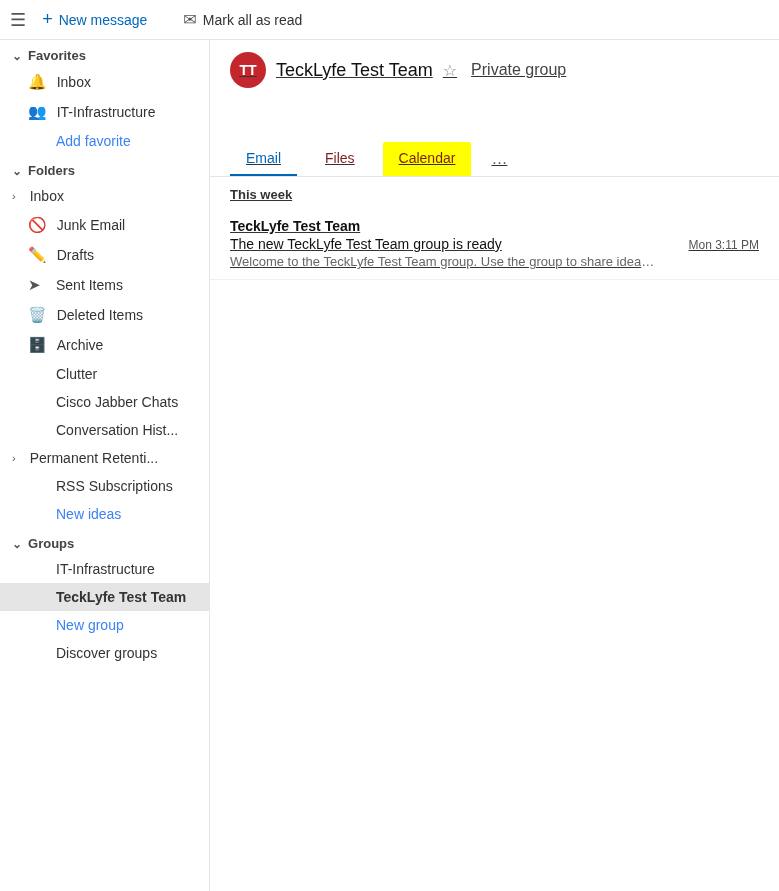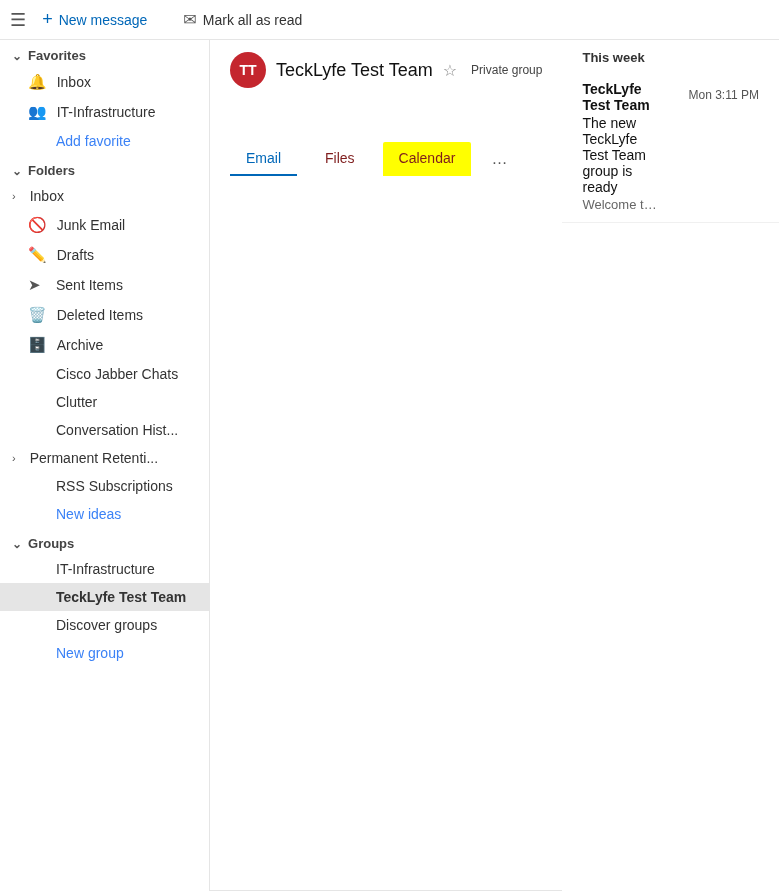--- a/index.html
+++ b/index.html
@@ -66,42 +66,43 @@
 
     .sidebar-item.link-style { color: #3b82f6; }
 
     .sidebar-item.with-chevron { padding-left: 12px; }
     .sidebar-item.with-chevron .chevron { font-size: 11px; color: #555; margin-right: 4px; }
 
     
     .content-area {
       flex: 1;
       display: flex;
-      flex-direction: row;
+      flex-direction: column;
       overflow: hidden;
+      text-decoration: underline;
     }
 
     .content-header {
       padding: 12px 20px 0 20px;
       border-bottom: 1px solid #e5e5e5;
     }
 
     .group-title-row {
       display: flex; align-items: center; gap: 10px;
       margin-bottom: 8px;
     }
     .group-avatar {
       width: 36px; height: 36px; border-radius: 50%;
       background: #c4262e; color: #fff; font-weight: 700;
       display: flex; align-items: center; justify-content: center;
       font-size: 14px;
     }
     .group-name { font-size: 18px; font-weight: 400; color: #111; }
     .star-icon { font-size: 16px; color: #888; cursor: pointer; }
-    .private-group-label { font-size: 12px; color: #444; margin-left: 4px; }
+    .private-group-label { font-size: 16px; color: #444; margin-left: 4px; }
 
     .tabs-row {
       display: flex; align-items: flex-end; gap: 8px;
     }
     .tab {
       padding: 8px 16px; cursor: pointer; font-size: 14px; color: #7f1d1d;
       border-bottom: 2px solid transparent; margin-right: 4px;
     }
     .tab.active { border-bottom: 2px solid #0067b8; color: #0067b8; font-weight: 500; }
     .tab.highlighted-tab { background: #ffff00; border-radius: 2px 2px 0 0; margin-top: 46px; }
@@ -113,21 +114,21 @@
     .email-item {
       display: flex; gap: 12px;
       padding: 10px 20px;
       border-bottom: 1px solid #f0f0f0;
       cursor: pointer;
     }
     .email-content { flex: 1; overflow: hidden; }
     .email-sender { font-size: 14px; font-weight: 600; color: #111; margin-bottom: 2px; }
     .email-subject { font-size: 14px; color: #111; margin-bottom: 2px; }
     .email-preview { font-size: 13px; color: #666; white-space: nowrap; overflow: hidden; text-overflow: ellipsis; }
-    .email-time { font-size: 12px; color: #555; white-space: nowrap; margin-top: 7px; }
+    .email-time { font-size: 12px; color: #555; white-space: nowrap; margin-top: 20px; }
     .email-right { display: flex; flex-direction: column; align-items: flex-end; min-width: 90px; }
   </style>
 </head>
 <body>
 
 <div class="top-bar">
   <span class="hamburger-icon">☰</span>
   <div class="new-message-btn">
     <span class="plus-icon">+</span>
     <span>New message</span>
@@ -184,25 +185,25 @@
     <div class="sidebar-item">
       <span class="item-icon">🗑️</span>
       <span class="item-label">Deleted Items</span>
     </div>
     <div class="sidebar-item">
       <span class="item-icon">🗄️</span>
       <span class="item-label">Archive</span>
     </div>
     <div class="sidebar-item">
       <span class="item-icon"></span>
+      <span class="item-label">Clutter</span>
+    </div>
+    <div class="sidebar-item">
+      <span class="item-icon"></span>
       <span class="item-label">Cisco Jabber Chats</span>
-    </div>
-    <div class="sidebar-item">
-      <span class="item-icon"></span>
-      <span class="item-label">Clutter</span>
     </div>
     <div class="sidebar-item">
       <span class="item-icon"></span>
       <span class="item-label">Conversation Hist...</span>
     </div>
     <div class="sidebar-item with-chevron">
       <span class="chevron">›</span>
       <span class="item-label">Permanent Retenti...</span>
     </div>
     <div class="sidebar-item">
@@ -220,27 +221,27 @@
     </div>
 
     <div class="sidebar-item">
       <span class="item-icon"></span>
       <span class="item-label">IT-Infrastructure</span>
     </div>
     <div class="sidebar-item active">
       <span class="item-icon"></span>
       <span class="item-label">TeckLyfe Test Team</span>
     </div>
+    <div class="sidebar-item link-style">
+      <span class="item-icon"></span>
+      <span class="item-label">New group</span>
+    </div>
     <div class="sidebar-item">
       <span class="item-icon"></span>
       <span class="item-label">Discover groups</span>
-    </div>
-    <div class="sidebar-item link-style">
-      <span class="item-icon"></span>
-      <span class="item-label">New group</span>
     </div>
 
   </div>
 
   <div class="content-area">
 
     <div class="content-header">
       <div class="group-title-row">
         <div class="group-avatar">
           <span>TT</span>

